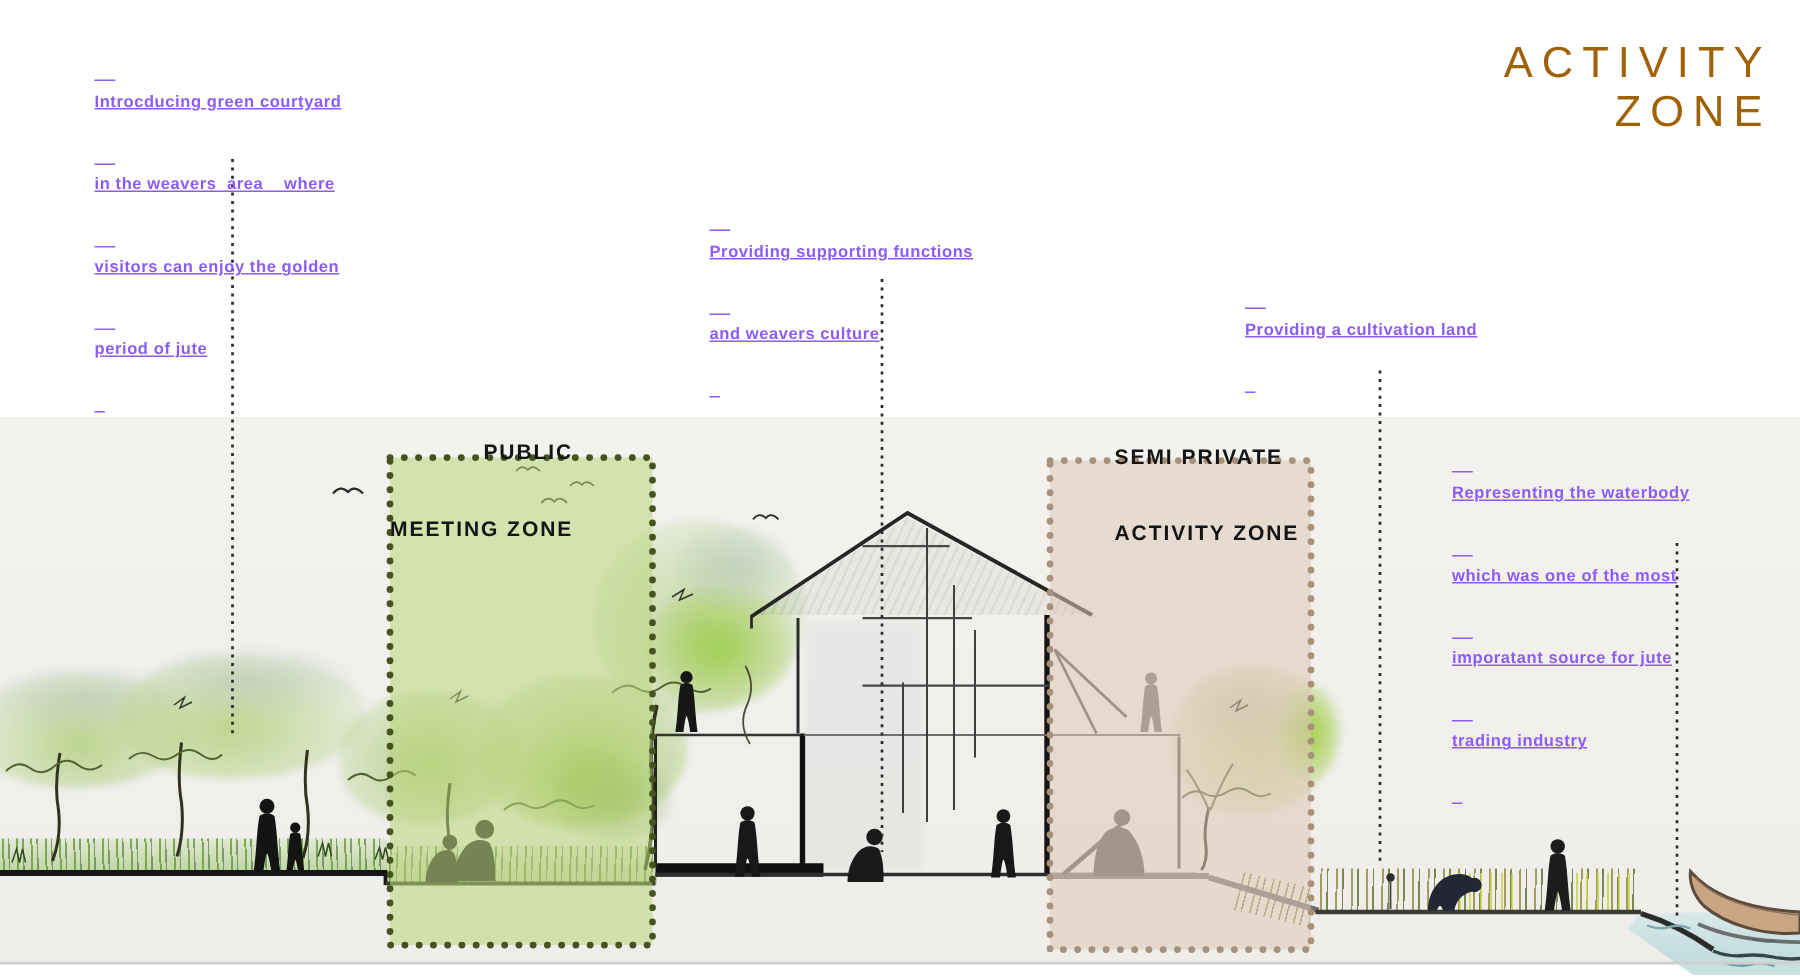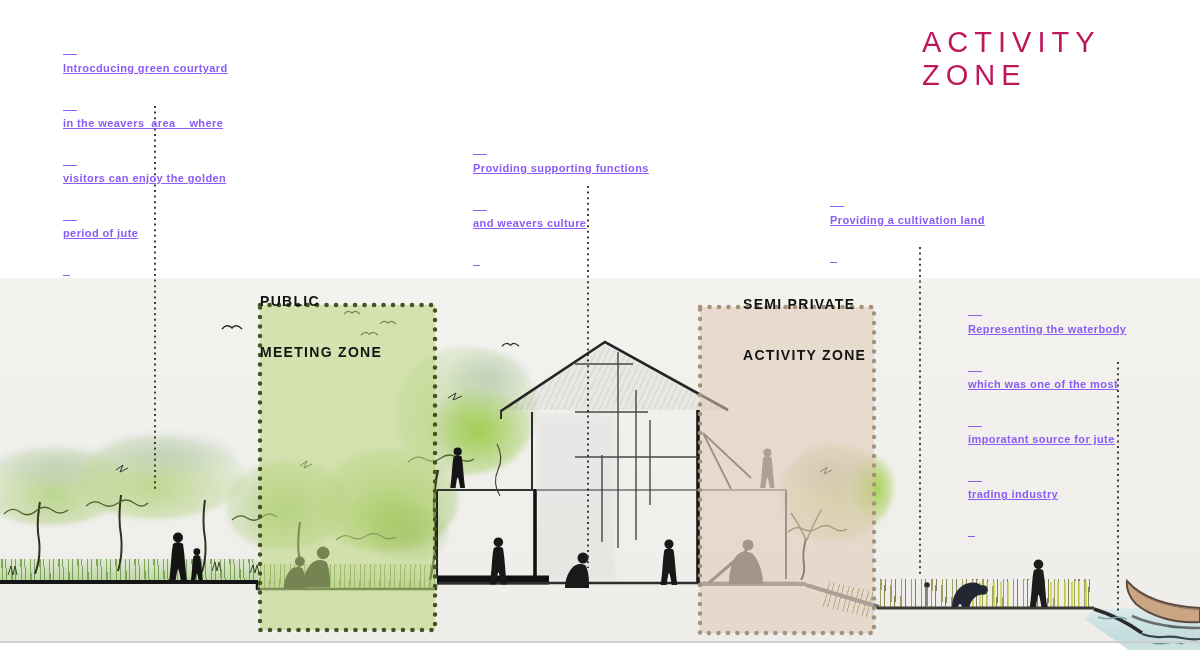--- a/index.html
+++ b/index.html
@@ -53,28 +53,28 @@
     clip-path:polygon(7% 8%,100% 0%,100% 100%,38% 100%,0 30%);
     background:linear-gradient(180deg,#dcebea,#c3dcdd 70%,#cde2e2);}
 
   svg.layer{position:absolute;left:0;top:0;}
 
   
   .note{position:absolute;color:#8b5cf6;font-weight:700;font-size:11px;line-height:18.4px;
         letter-spacing:.4px;white-space:pre;text-decoration:underline;}
   .zone-label{position:absolute;color:#141414;font-weight:700;font-size:14px;line-height:17px;
         letter-spacing:1.3px;white-space:pre;}
-  .title{position:absolute;left:922px;top:26px;width:225px;text-align:left;color:#be185d;
+  .title{position:absolute;left:950px;top:26px;width:225px;text-align:right;color:#a16207;
          font-size:29px;line-height:33px;letter-spacing:6px;margin:0;font-weight:400;}
   .title div{margin-right:-6px;}
   .n1{left:63px;top:22px;}
   .n2{left:473px;top:122px;}
   .n3{left:830px;top:174px;}
   .n4{left:968px;top:283px;}
-  .zl1{left:260px;top:259px;}
+  .zl1{left:260px;top:259px;text-align:right;}
   .zl2{left:700px;top:262px;margin-left:43px;}
 </style>
 </head>
 <body>
 
 <div id="stage">
 
   <div class="paper"></div>
 
   <div class="blob b1"></div>

